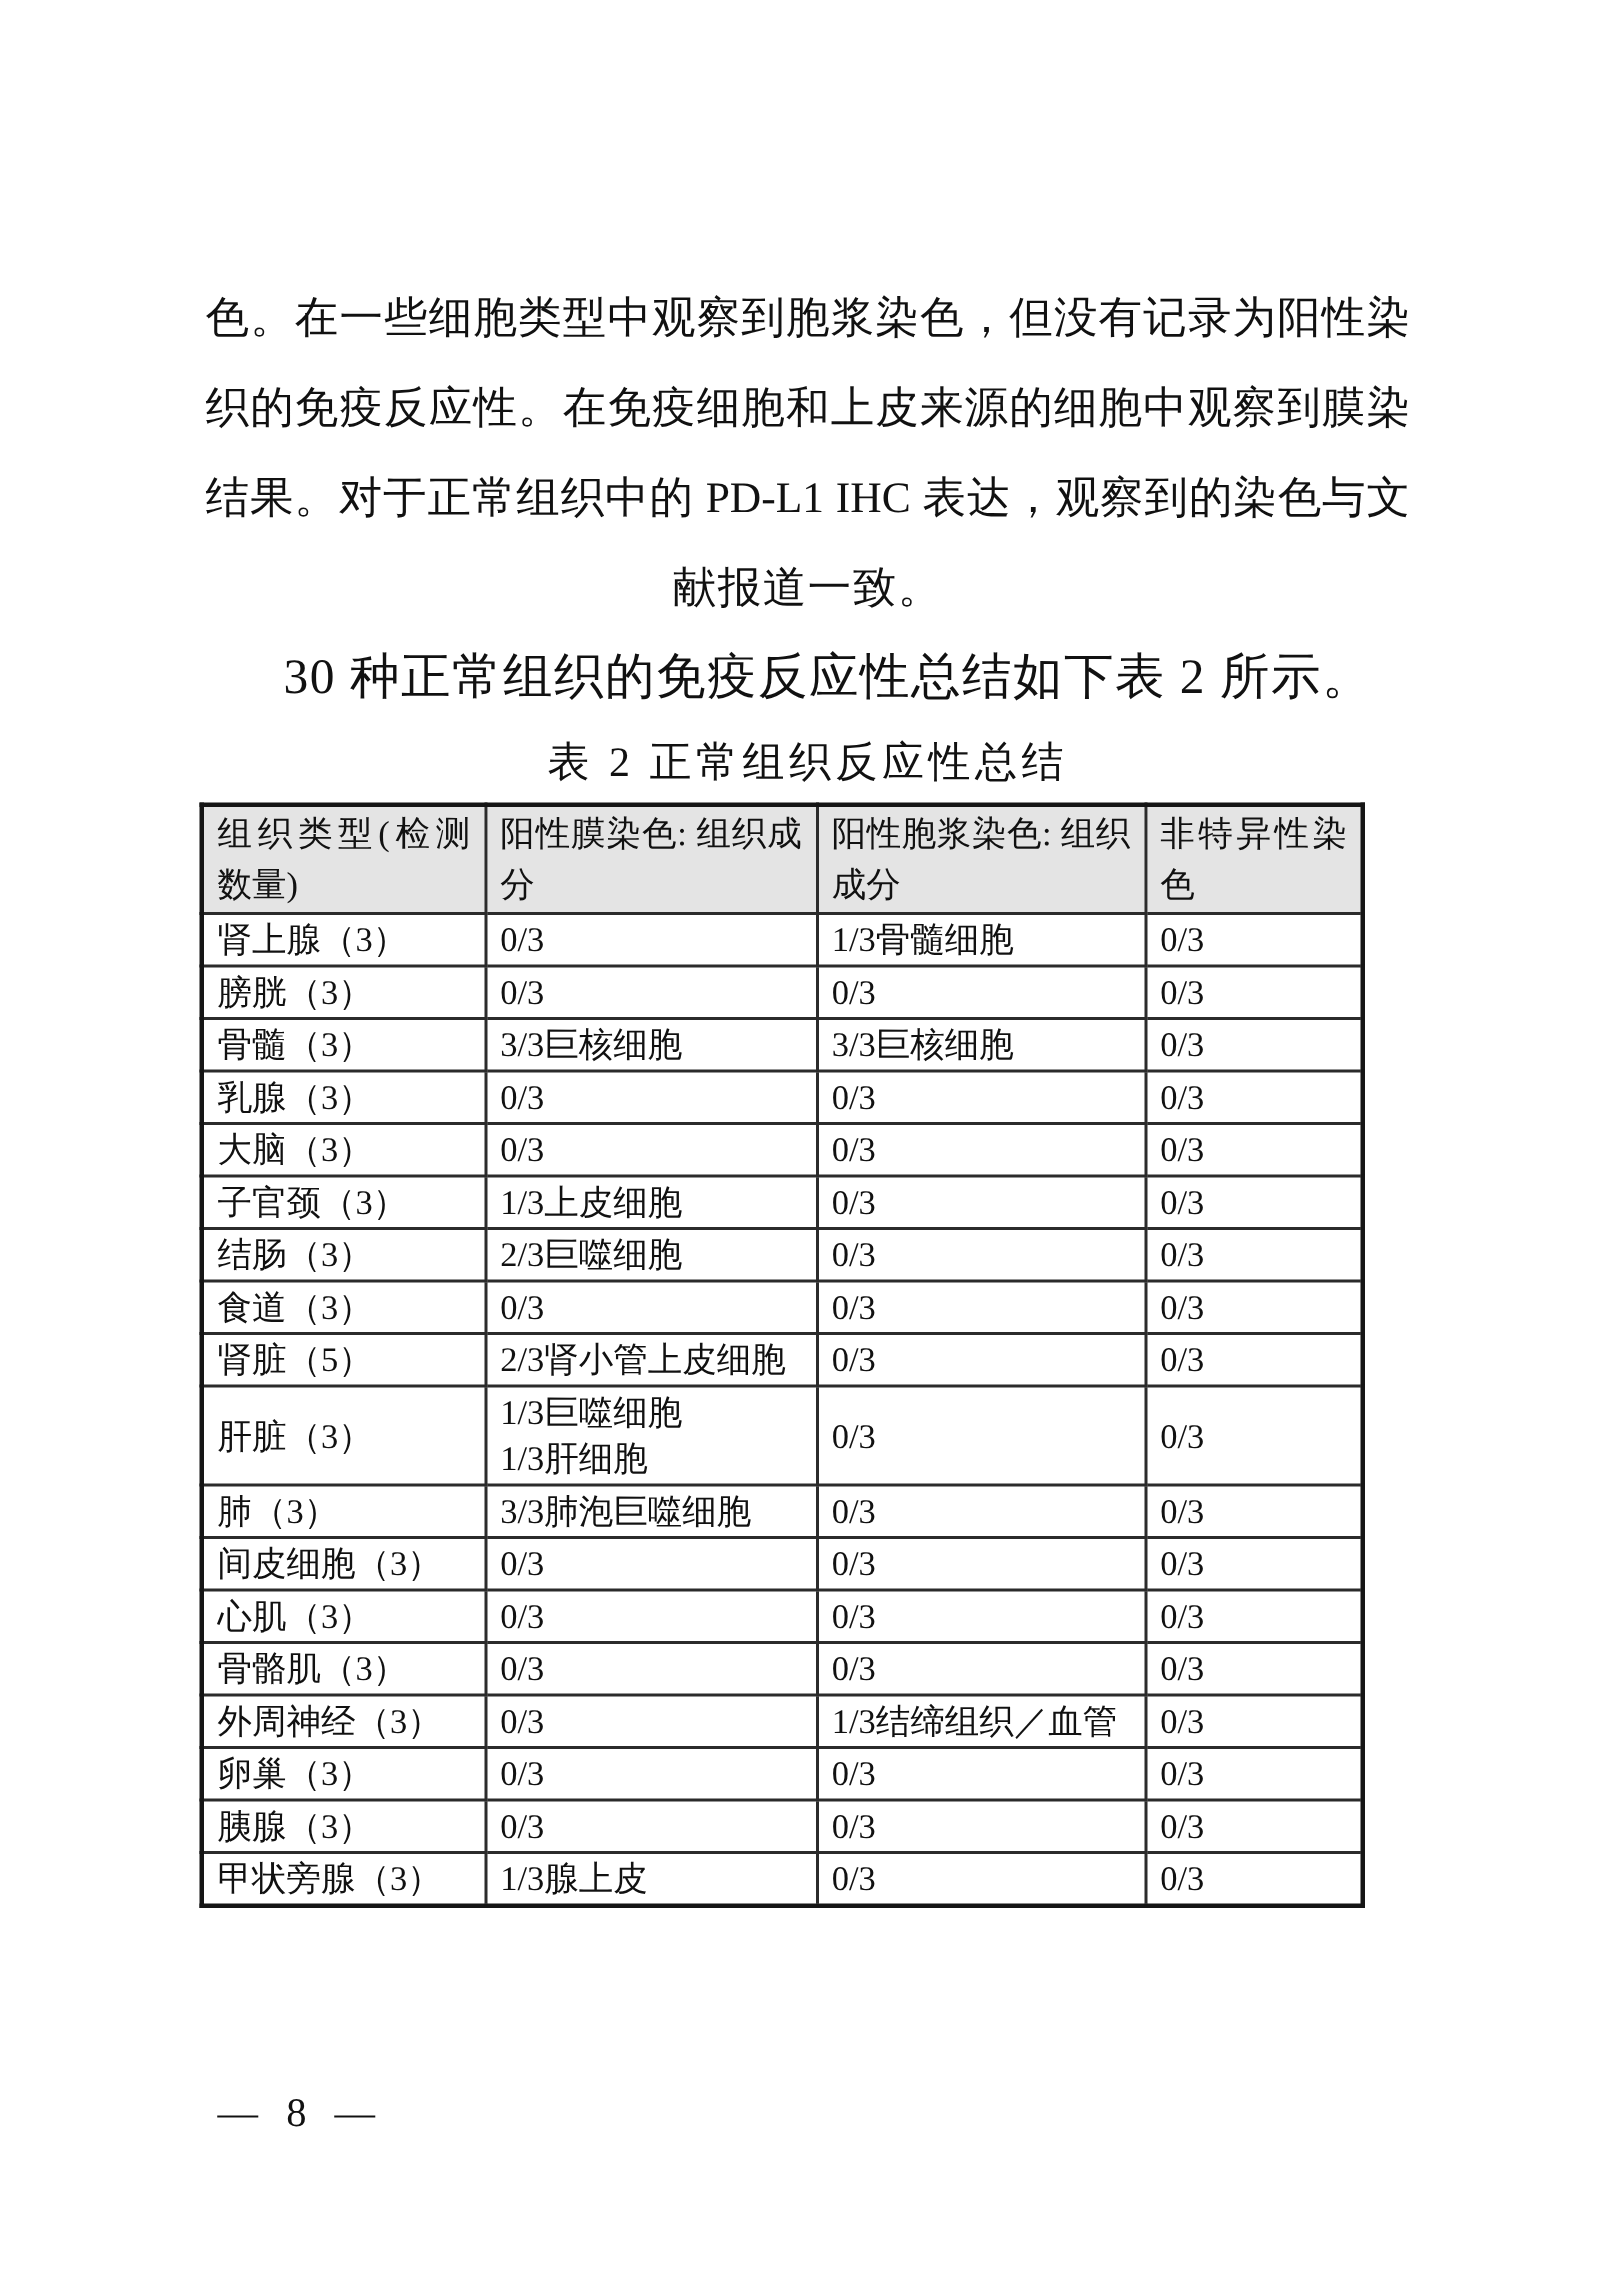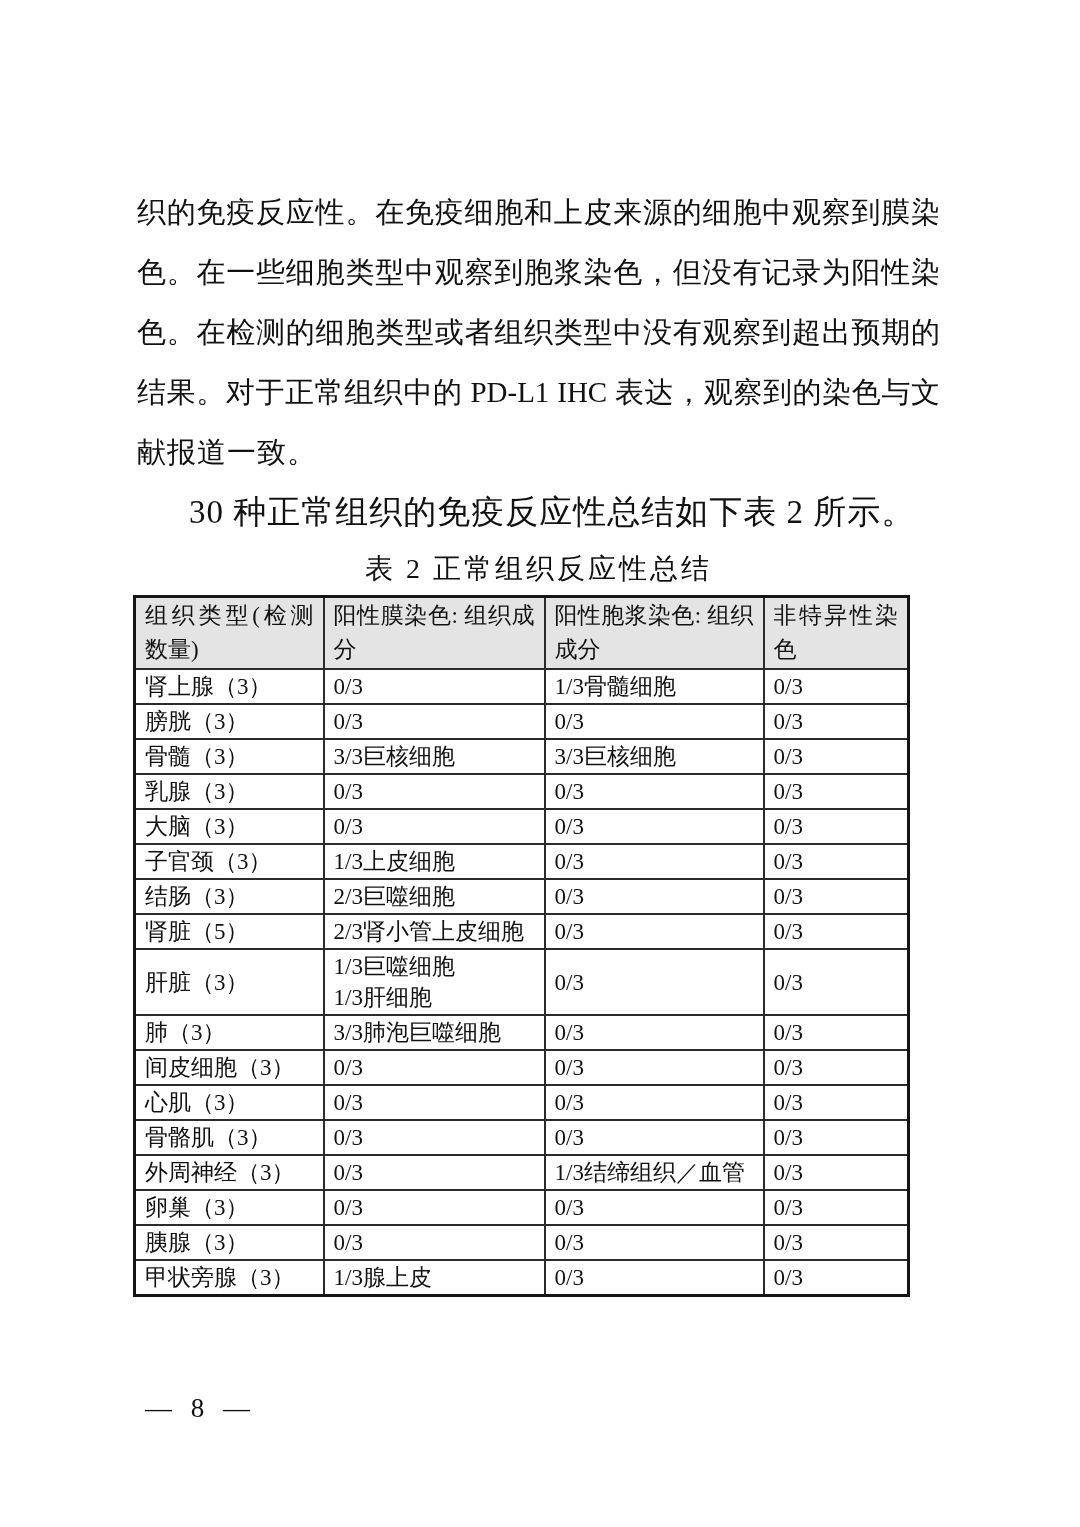--- a/index.html
+++ b/index.html
@@ -18,20 +18,21 @@
     position: absolute;
     left: 137px;
     top: 182px;
     width: 803px;
   }
   .para-line {
     font-size: 29px;
     line-height: 60px;
     white-space: nowrap;
     letter-spacing: 1px;
+    text-align: center;
   }
   .para-line.just {
     white-space: normal;
     text-align: justify;
     text-align-last: justify;
     letter-spacing: 0;
   }
   .summary-line {
     font-size: 33px;
     line-height: 60px;
@@ -88,23 +89,22 @@
     color: #111111;
   }
 </style>
 </head>
 <body>
 
 <div class="page">
   <div class="content">
 
     <div>
+      <div class="para-line just">色。在一些细胞类型中观察到胞浆染色，但没有记录为阳性染</div>
       <div class="para-line just">织的免疫反应性。在免疫细胞和上皮来源的细胞中观察到膜染</div>
-      <div class="para-line just">色。在一些细胞类型中观察到胞浆染色，但没有记录为阳性染</div>
-      <div class="para-line just">色。在检测的细胞类型或者组织类型中没有观察到超出预期的</div>
       <div class="para-line just">结果。对于正常组织中的 PD-L1 IHC 表达，观察到的染色与文</div>
       <div class="para-line">献报道一致。</div>
     </div>
 
     <div class="summary-line">30 种正常组织的免疫反应性总结如下表 2 所示。</div>
 
     <div class="table-title">表 2  正常组织反应性总结</div>
 
     <div class="tbl-wrap">
       <table class="reactivity">
@@ -159,20 +159,26 @@
             <td>0/3</td>
             <td>0/3</td>
           </tr>
           <tr>
             <td>结肠（3）</td>
             <td>2/3巨噬细胞</td>
             <td>0/3</td>
             <td>0/3</td>
           </tr>
           <tr>
+            <td>食道（3）</td>
+            <td>0/3</td>
+            <td>0/3</td>
+            <td>0/3</td>
+          </tr>
+          <tr>
             <td>肾脏（5）</td>
             <td>2/3肾小管上皮细胞</td>
             <td>0/3</td>
             <td>0/3</td>
           </tr>
           <tr>
             <td>肝脏（3）</td>
             <td>1/3巨噬细胞
 1/3肝细胞</td>
             <td>0/3</td>

